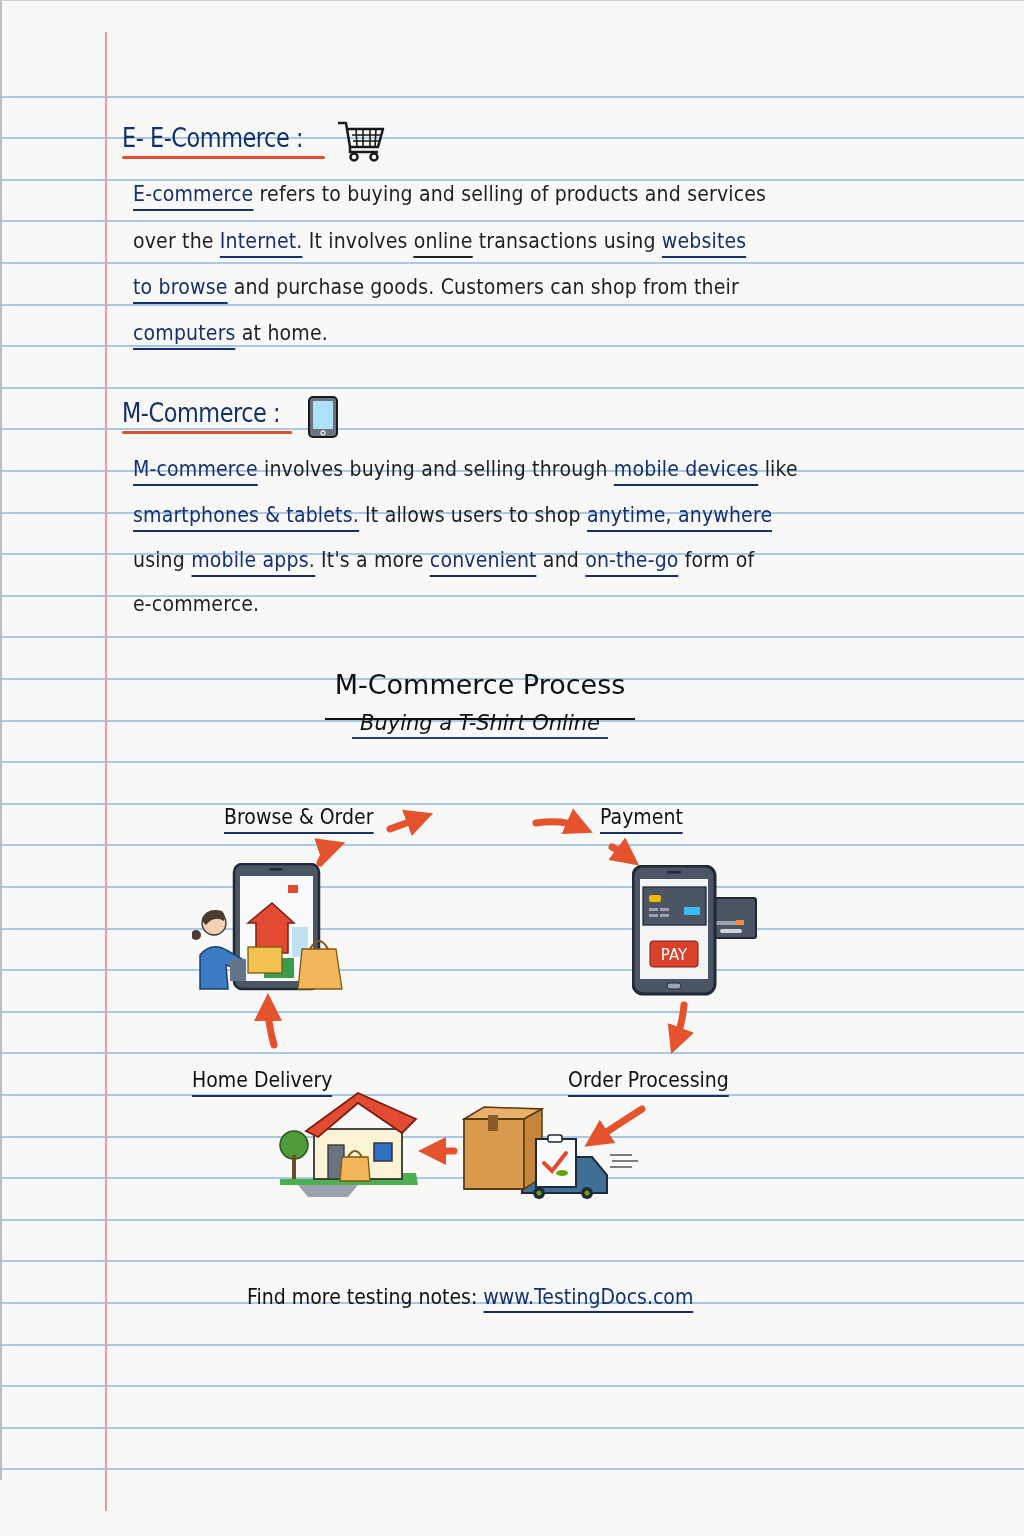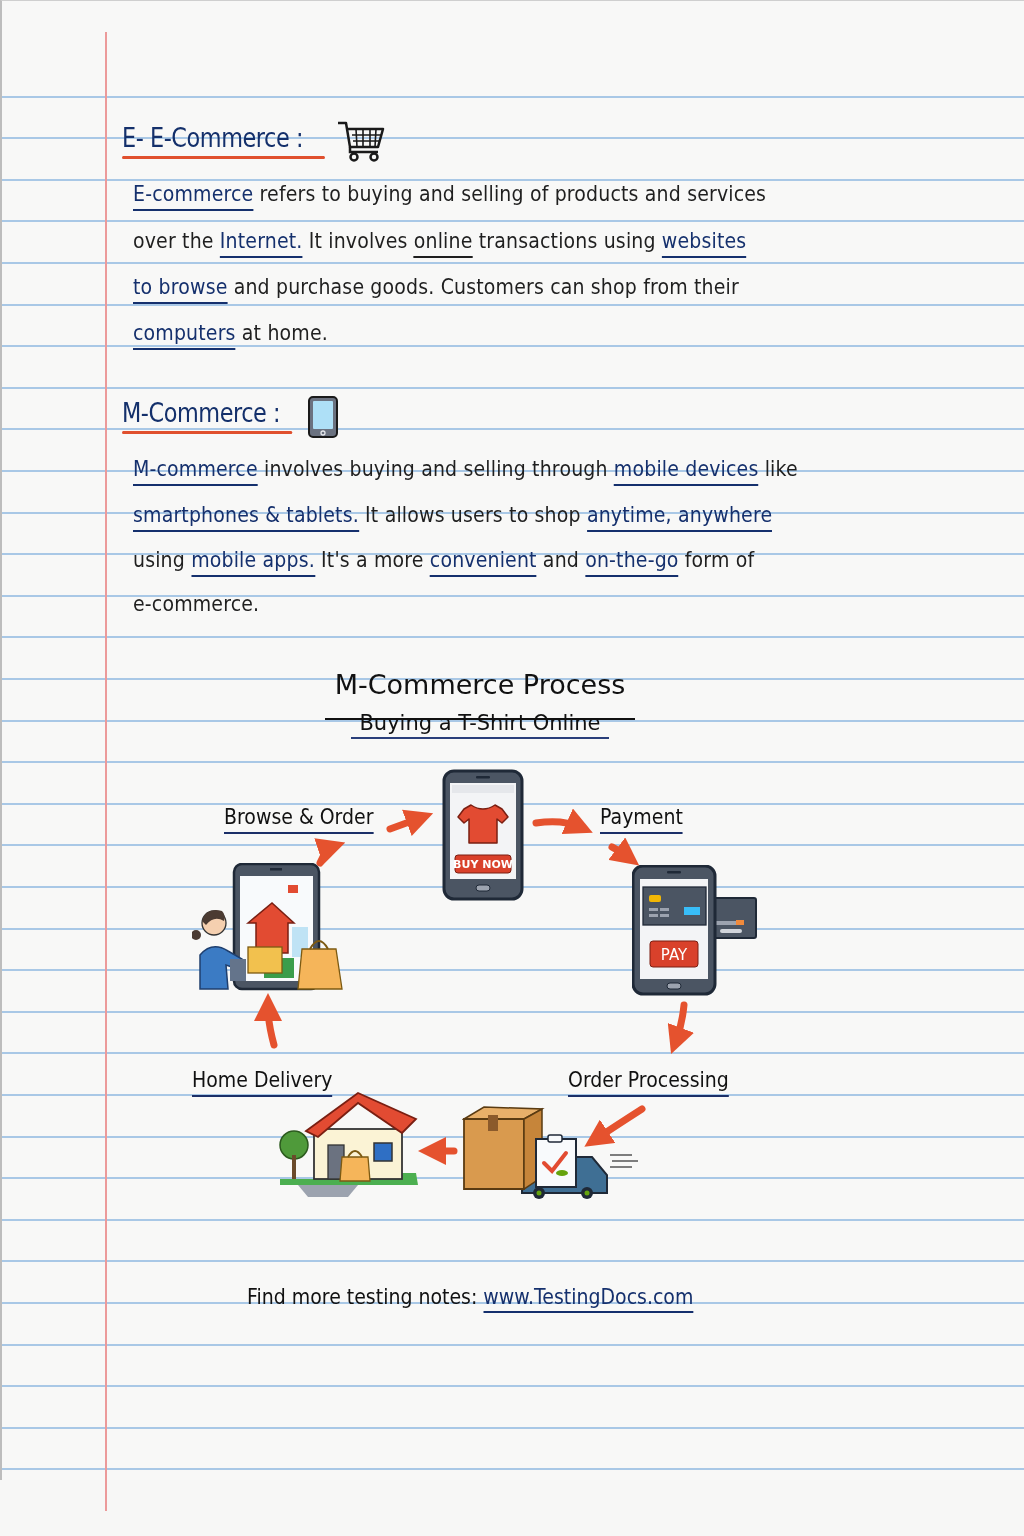--- a/index.html
+++ b/index.html
@@ -13,21 +13,21 @@
   .margin-line { position:absolute; left:103px; top:31px; width:2px; height:1479px; background:#ec9a9a; }
   .heading { position:absolute; font-size:26px; color:#14306b; letter-spacing:-0.5px; transform:scaleX(0.86); transform-origin:left; white-space:nowrap; }
   .heading .uline { position:absolute; left:0; bottom:-6px; height:3px; background:#e0502e; border-radius:2px; }
   .para-line { position:absolute; left:131px; font-size:22px; color:#1f1f1f; white-space:nowrap; transform:scaleX(0.86); transform-origin:left; letter-spacing:0.2px; }
   .kw { color:#15306d; border-bottom:2.5px solid #15306d; padding-bottom:3px; }
   .kw.black { color:#1f1f1f; border-color:#1f1f1f; }
   .center-title { position:absolute; left:0; width:1024px; text-align:center; white-space:nowrap; }
   .title-main { font-size:27px; color:#111; }
   .title-main span { border-bottom:2.5px solid #111; padding:0 10px 18px; }
   .title-sub { font-size:21px; color:#111; }
-  .title-sub span { border-bottom:2px solid #2a3f7a; padding:0 8px 2px; }
+  .title-sub span { border-bottom:2px solid #2a3f7a; padding:0 8px 2px;font-style:italic; }
   .step-label { position:absolute; font-size:22px; color:#111; white-space:nowrap; transform:scaleX(0.86); transform-origin:left; }
   .step-label span { border-bottom:2.5px solid #1b2f68; padding-bottom:3px; }
   .footer { position:absolute; left:245px; top:1283px; font-size:22px; color:#111; white-space:nowrap; transform:scaleX(0.86); transform-origin:left; }
   .footer .link { color:#15306d; border-bottom:2.5px solid #15306d; padding-bottom:2px; }
   .illus { position:absolute; }
   svg { display:block; }
 </style>
 </head>
 <body>
 
@@ -79,32 +79,20 @@
   </div>
   <div class="center-title title-sub" style="top:710px; left:-34px;">
     <span>Buying a T-Shirt Online</span>
   </div>
 
   <div class="step-label" style="left:222px; top:803px;"><span>Browse &amp; Order</span></div>
   <div class="step-label" style="left:598px; top:803px;"><span>Payment</span></div>
   <div class="step-label" style="left:566px; top:1066px;"><span>Order Processing</span></div>
   <div class="step-label" style="left:190px; top:1066px;"><span>Home Delivery</span></div>
 
-  <div class="illus" style="left:440px; top:768px;">
-    <svg width="82" height="132" viewBox="0 0 82 132">
-      <rect x="2" y="2" width="78" height="128" rx="10" fill="#4b5563" stroke="#1f2937" stroke-width="3"></rect>
-      <rect x="8" y="14" width="66" height="96" fill="#f3f4f6"></rect>
-      <rect x="10" y="16" width="62" height="8" fill="#e5e7eb"></rect>
-      <rect x="34" y="7" width="14" height="2.5" rx="1" fill="#1f2937"></rect>
-      <path d="M29 36 L22 40 L16 48 L22 54 L27 50 L27 74 L55 74 L55 50 L60 54 L66 48 L60 40 L53 36 Q41 44 29 36 Z" fill="#e24b32" stroke="#7a1f12" stroke-width="1.5" stroke-linejoin="round"></path>
-      <rect x="13" y="86" width="56" height="18" rx="3" fill="#d9412b" stroke="#7a1f12" stroke-width="1"></rect>
-      <text x="41" y="99" text-anchor="middle" font-family="DejaVu Sans, sans-serif" font-size="11" fill="#fff" font-weight="bold">BUY NOW</text>
-      <rect x="34" y="116" width="14" height="6" rx="3" fill="#9ca3af" stroke="#1f2937" stroke-width="1"></rect>
-    </svg>
-  </div>
 
   <div class="illus" style="left:190px; top:862px;">
     <svg width="155" height="130" viewBox="0 0 155 130">
       <rect x="42" y="1" width="85" height="125" rx="8" fill="#4b5563" stroke="#1f2937" stroke-width="2.5"></rect>
       <rect x="48" y="13" width="73" height="105" fill="#f8fafc"></rect>
       <rect x="78" y="5" width="12" height="2.5" fill="#1f2937"></rect>
       <rect x="96" y="22" width="10" height="8" fill="#e24b32"></rect>
       <path d="M56 60 L80 40 L102 60 L96 60 L96 90 L64 90 L64 60 Z" fill="#e24b32" stroke="#7a1f12" stroke-width="1.5"></path>
       <rect x="100" y="64" width="16" height="30" fill="#bfe3f5"></rect>
       <rect x="72" y="95" width="30" height="20" fill="#3a9d4b"></rect>

